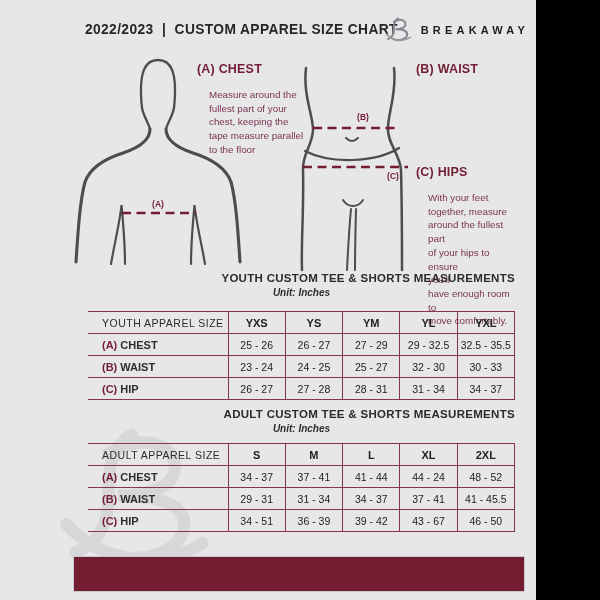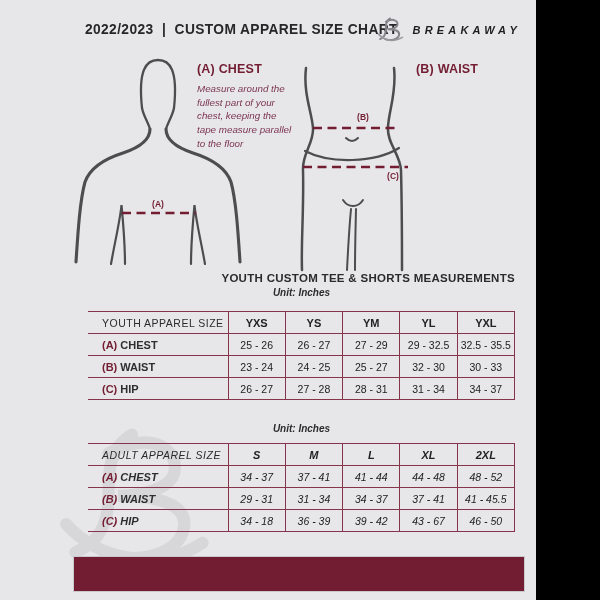--- a/index.html
+++ b/index.html
@@ -3,27 +3,27 @@
 <meta charset="utf-8">
 <style>
   html,body{margin:0;padding:0;}
   .frame{position:relative;width:600px;height:600px;background:#000;overflow:hidden;
          font-family:"Liberation Sans",sans-serif;}
   .page{position:absolute;left:0;top:0;width:536px;height:600px;background:#e7e7e9;}
 
   
   .header-title{position:absolute;left:85px;top:21px;font-size:14.5px;font-weight:700;
     color:#27272a;letter-spacing:.4px;white-space:pre;transform:scaleX(.95);transform-origin:left center;}
-  .brand{position:absolute;right:15px;top:15px;display:flex;align-items:center;gap:9px;font-style:italic;}
+  .brand{position:absolute;right:7px;top:15px;display:flex;align-items:center;gap:9px;}
   .brand-name{font-size:11px;font-weight:700;letter-spacing:4.2px;color:#1e1e20;}
 
   
   .guide{position:absolute;}
   .guide h4{margin:0 0 6px 0;font-size:12.5px;font-weight:700;color:#731d33;letter-spacing:.2px;}
-  .guide p{margin:0;font-size:9.8px;font-style:italic;color:#7b3450;line-height:1.4;white-space:pre-line;}
+  .guide p{margin:12px;font-size:9.8px;color:#7b3450;line-height:1.4;white-space:pre-line;}
   .guide-chest{left:197px;top:62px;width:120px;}
   .guide-waist{left:416px;top:62px;width:112px;}
   .guide-hips{left:416px;top:165px;width:114px;}
 
   .fig{position:absolute;}
   .marker{position:absolute;width:26px;text-align:center;font-size:8.5px;font-weight:700;color:#731d33;}
 
   
   .tbl-title{position:absolute;left:88px;width:427px;text-align:right;font-size:11.5px;
     font-weight:700;color:#2b2b2d;letter-spacing:.3px;}
@@ -100,20 +100,30 @@
       <h4>(A) CHEST</h4>
       <p>Measure around the
 fullest part of your
 chest, keeping the
 tape measure parallel
 to the floor</p>
     </div>
     <div class="guide guide-waist">
       <h4>(B) WAIST</h4>
     </div>
+    <div class="guide guide-hips">
+      <h4>(C) HIPS</h4>
+      <p>With your feet
+together, measure
+around the fullest part
+of your hips to ensure
+you'll
+have enough room to
+move comfortably.</p>
+    </div>
 
     <svg class="watermark" width="160" height="165" viewBox="0 0 34 34">
       <g fill="none" stroke="#8b8b90" stroke-width="2.6" stroke-linecap="round">
         <path d="M17 3 C12 6 12 11 12 16 C12 22 10 26 5 28"></path>
         <path d="M12 7 C21 2 27 6 26 11 C25 15 18 16 14 16 C23 16 29 18 28 23 C27 28 19 31 11 28"></path>
         <path d="M3 22 C10 30 23 32 32 26"></path>
       </g>
     </svg>
 
     <div class="tbl-title" style="top:272px;">YOUTH CUSTOM TEE &amp; SHORTS MEASUREMENTS</div>
@@ -166,23 +176,24 @@
         </td>
         <td class="cell">26 - 27</td>
         <td class="cell">27 - 28</td>
         <td class="cell">28 - 31</td>
         <td class="cell">31 - 34</td>
         <td class="cell">34 - 37</td>
       </tr>
     </tbody>
       </table>
 
+    <div class="tbl-title" style="top:408px;">ADULT CUSTOM TEE &amp; SHORTS MEASUREMENTS</div>
     <div class="tbl-unit" style="top:423px;">Unit: Inches</div>
 
-    <table class="size" style="top:443px;font-style:italic;">
+    <table class="size" style="top:443px;">
       <colgroup>
           <col class="lbl">
           <col>
           <col>
           <col>
           <col>
           <col>
         </colgroup>
       <tbody>
           <tr>
@@ -194,40 +205,40 @@
         <th class="cell">2XL</th>
       </tr>
       <tr>
         <td class="lblcell">
           <span class="rowkey">(A)</span>
           <span class="rowlabel">CHEST</span>
         </td>
         <td class="cell">34 - 37</td>
         <td class="cell">37 - 41</td>
         <td class="cell">41 - 44</td>
-        <td class="cell">44 - 48</td>
+        <td class="cell">44 - 24</td>
         <td class="cell">48 - 52</td>
       </tr>
       <tr>
         <td class="lblcell">
           <span class="rowkey">(B)</span>
           <span class="rowlabel">WAIST</span>
         </td>
         <td class="cell">29 - 31</td>
         <td class="cell">31 - 34</td>
         <td class="cell">34 - 37</td>
         <td class="cell">37 - 41</td>
         <td class="cell">41 - 45.5</td>
       </tr>
       <tr>
         <td class="lblcell">
           <span class="rowkey">(C)</span>
           <span class="rowlabel">HIP</span>
         </td>
-        <td class="cell">34 - 18</td>
+        <td class="cell">34 - 51</td>
         <td class="cell">36 - 39</td>
         <td class="cell">39 - 42</td>
         <td class="cell">43 - 67</td>
         <td class="cell">46 - 50</td>
       </tr>
     </tbody>
       </table>
 
     <div class="footer-bar"></div>
   </div>

